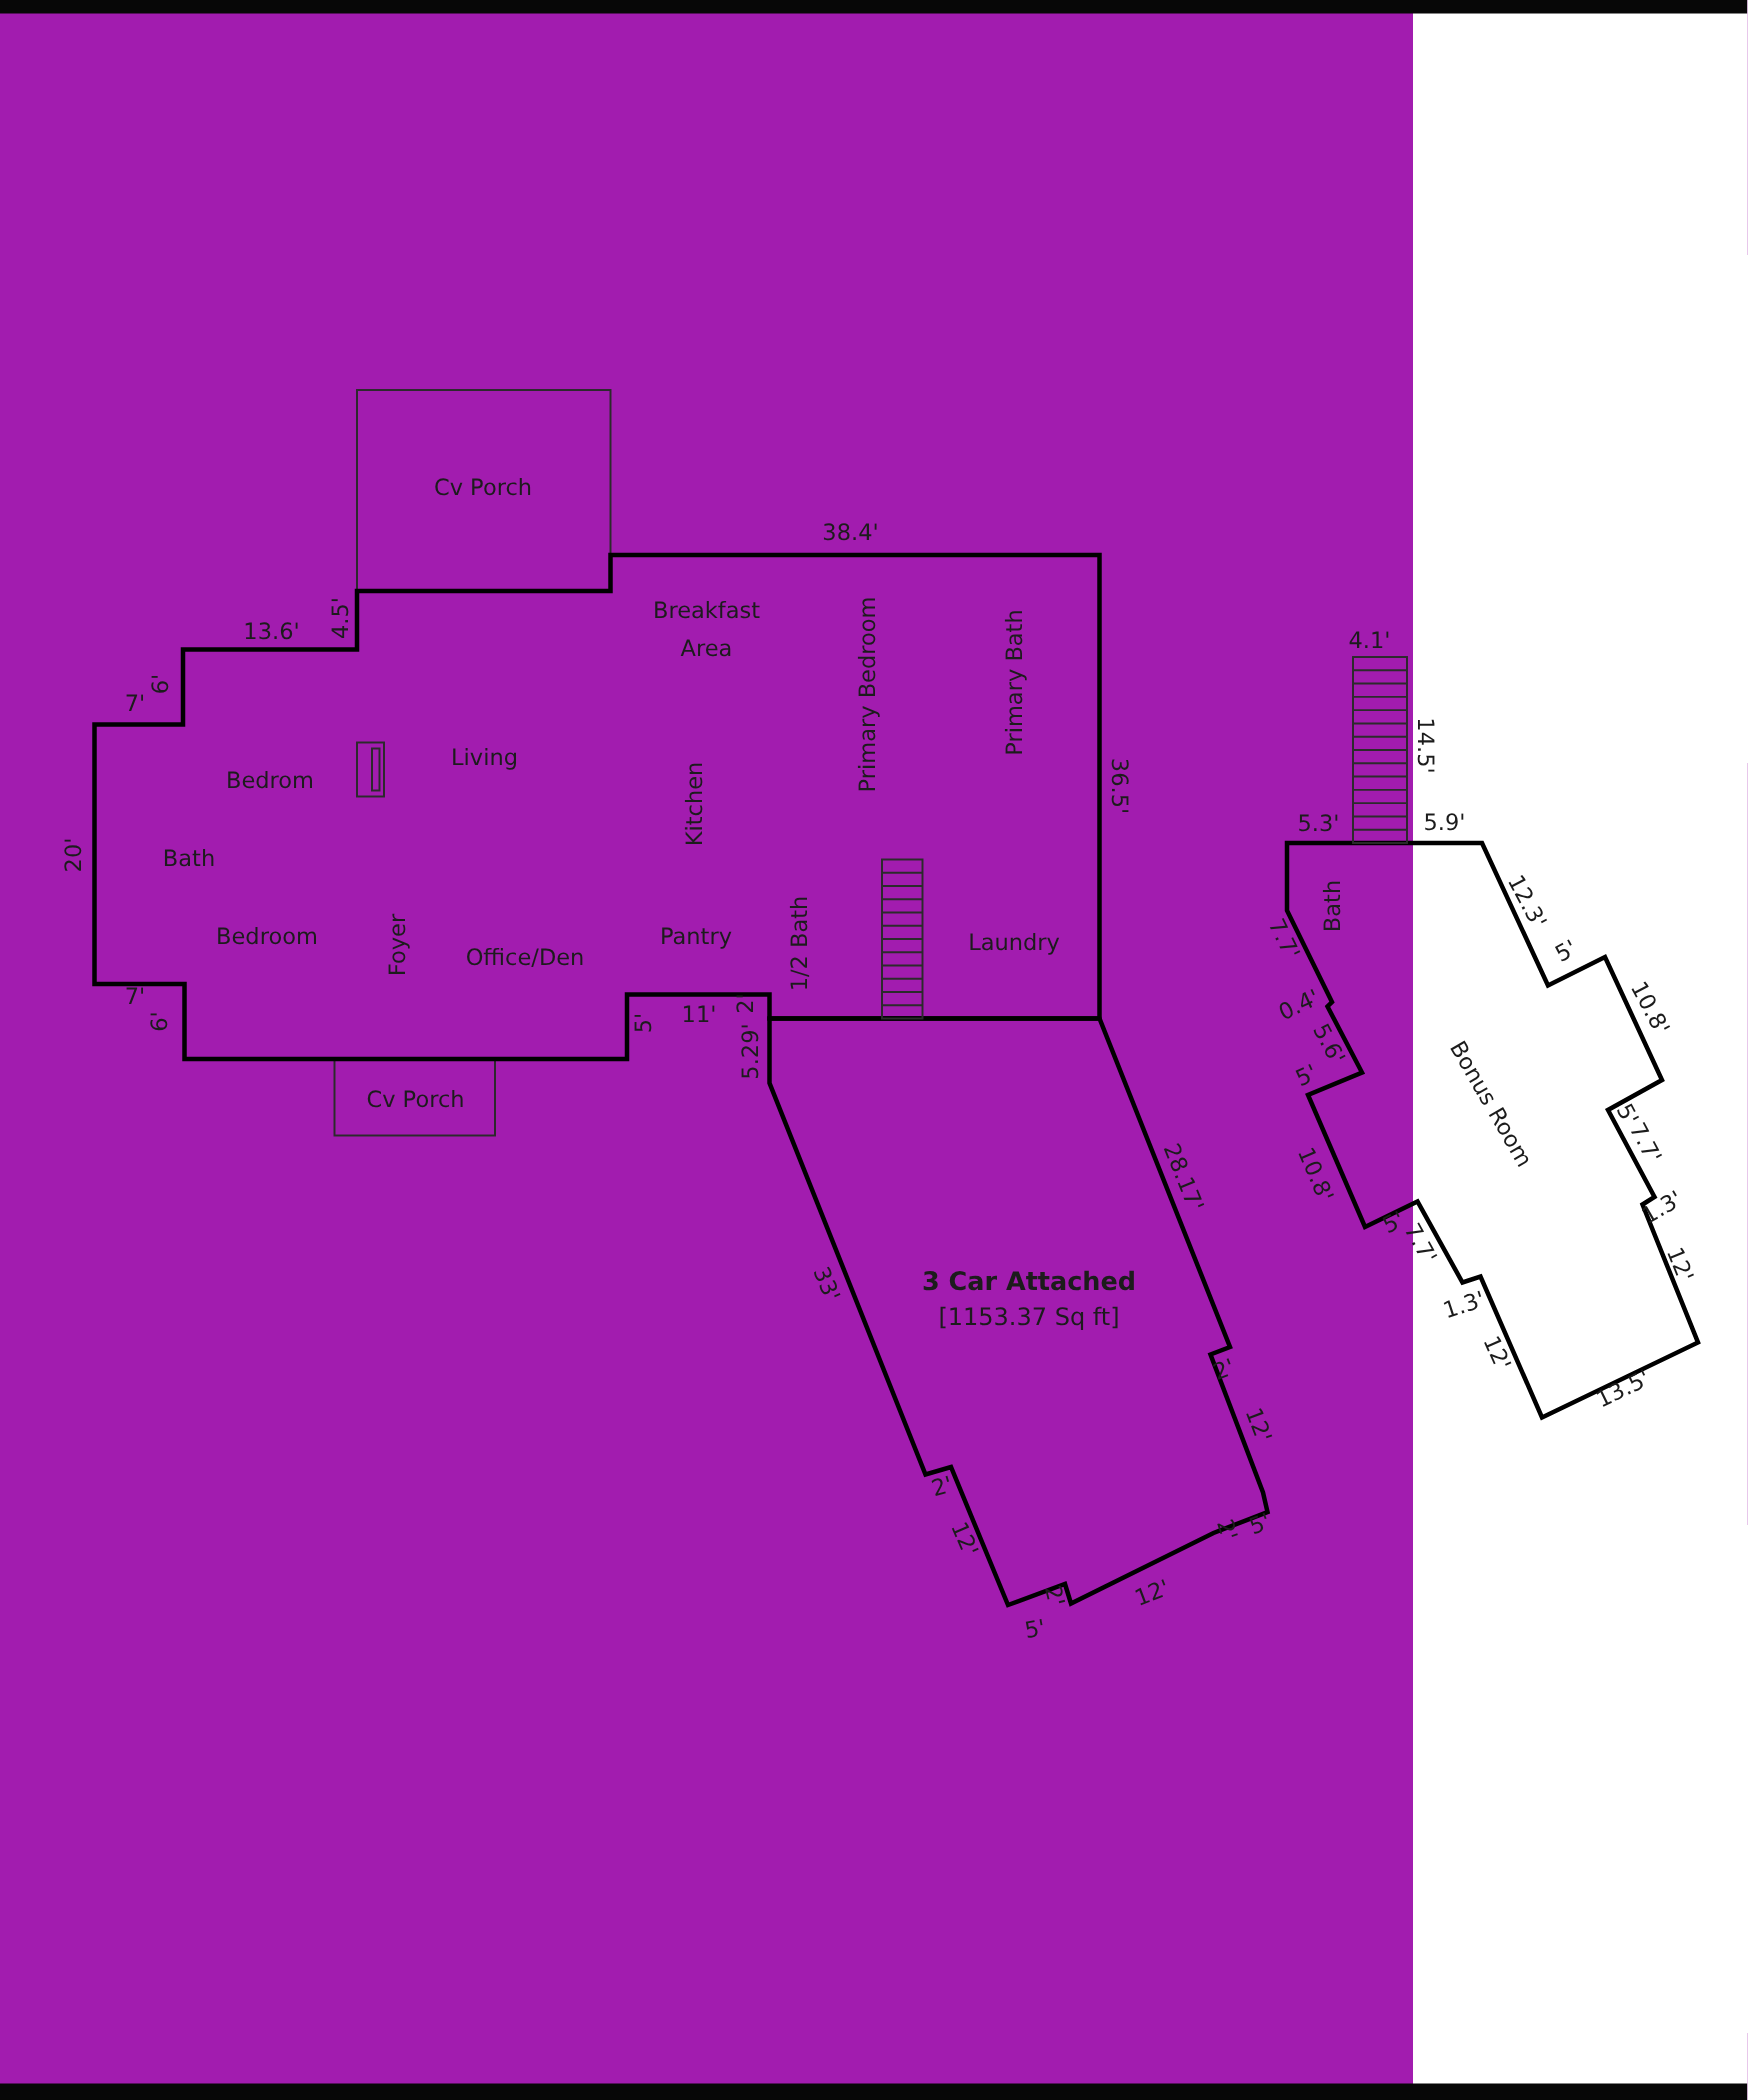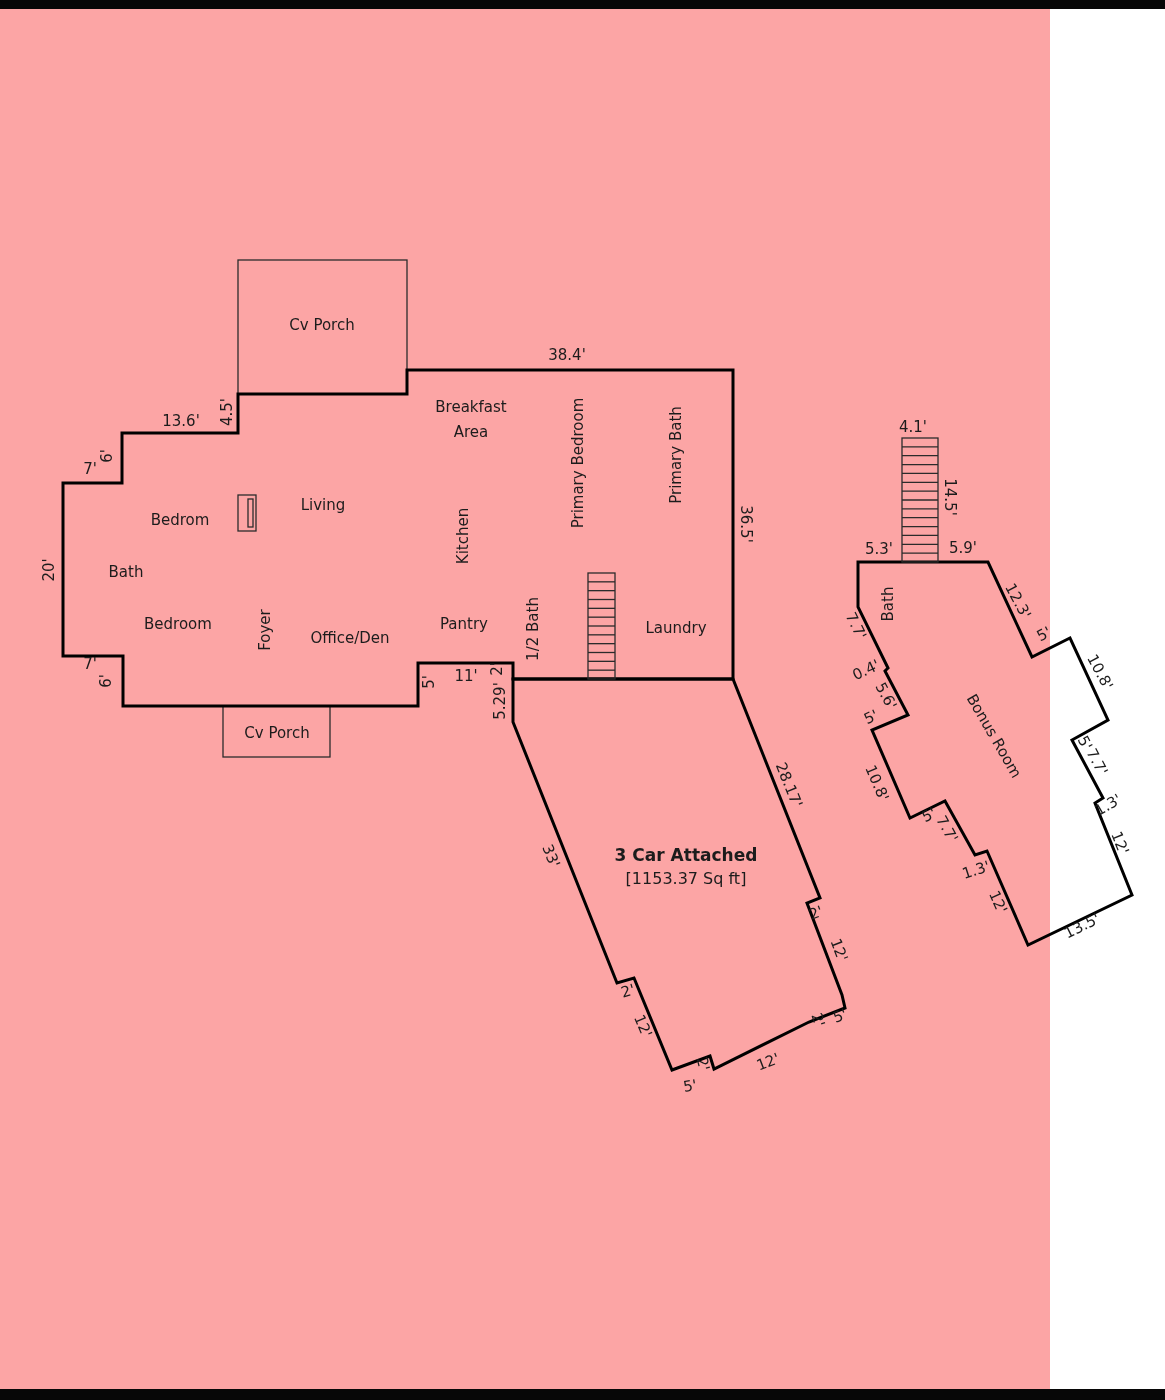--- a/index.html
+++ b/index.html
@@ -6,23 +6,23 @@
     margin: 0;
     padding: 0;
     background: #ffffff;
     width: 1165px;
     height: 1400px;
     overflow: hidden;
     font-family: "DejaVu Sans", "Liberation Sans", sans-serif;
   }
   .plan-wrap {
     position: relative;
-    width: 1050px;
+    width: 942px;
     height: 1400px;
-    background: #fca5a5;
+    background: #a21caf;
   }
   svg { display: block; }
   text {
     font-family: "DejaVu Sans", "Liberation Sans", sans-serif;
     fill: #1c1c1c;
   }
 </style>
 </head>
 <body>
 

